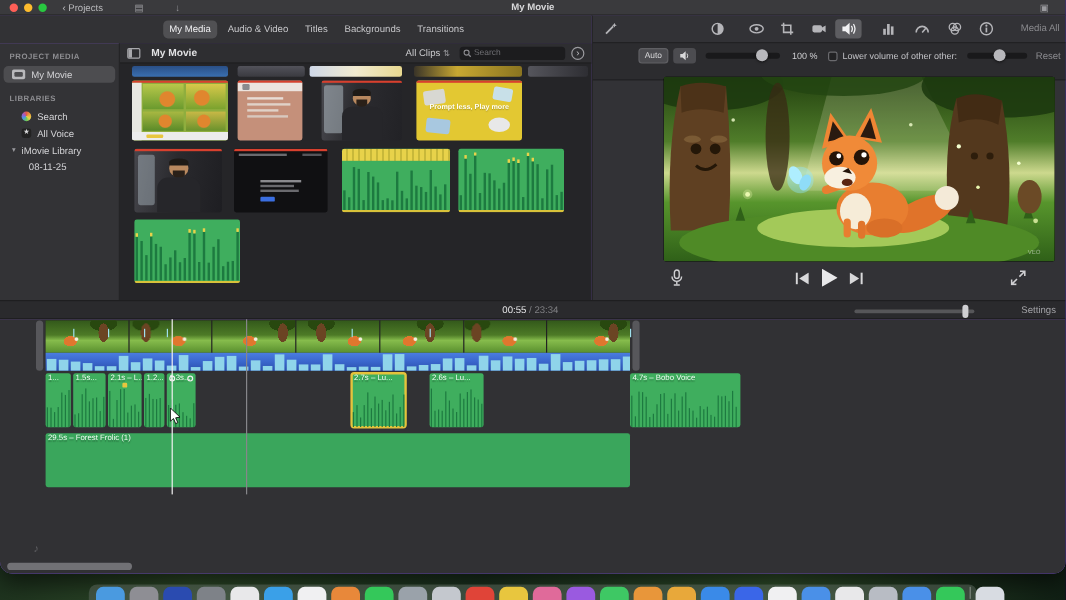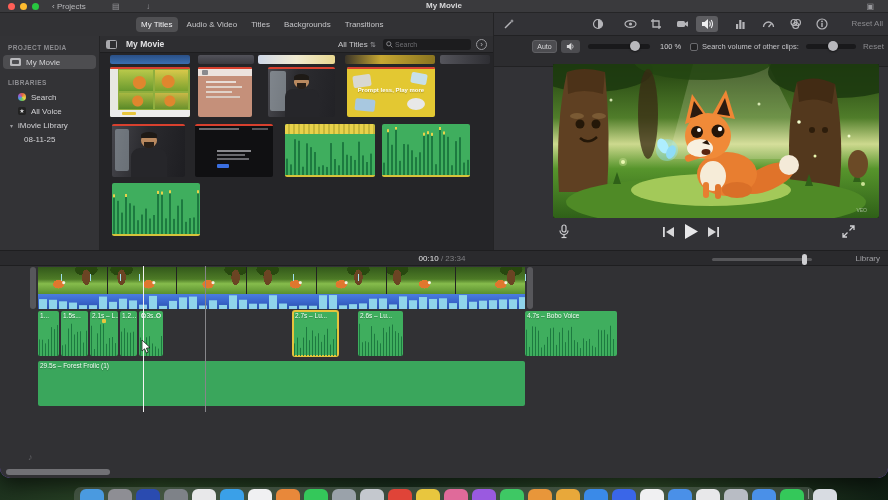--- a/index.html
+++ b/index.html
@@ -118,21 +118,21 @@
       <div class="abs light" style="left:32px;background:#28c840"></div>
       <div class="abs titlebar-text" style="left:52px">‹ <span>Projects</span></div>
       <div class="abs tb-icon" style="left:112px">▤</div>
       <div class="abs tb-icon" style="left:146px">↓</div>
       <div class="abs win-title">My Movie</div>
       <div class="abs tb-icon" style="right:14px">▣</div>
     </div>
 
     <div class="abs tabsbar">
       <div class="abs tabs">
-        <div class="tab sel">My Titles</div>
+        <div class="tab sel">My Media</div>
         <div class="tab">Audio &amp; Video</div>
         <div class="tab">Titles</div>
         <div class="tab">Backgrounds</div>
         <div class="tab">Transitions</div>
       </div>
     </div>
 
     <div class="abs sidebar">
       <div class="side-h" style="padding:8px 0 4px 8px">PROJECT MEDIA</div>
       <div class="side-item sel">
@@ -154,21 +154,21 @@
       </div>
       <div class="side-item" style="padding-left:24px">
         <span>08-11-25</span>
       </div>
     </div>
 
     <div class="abs browser">
       <div class="abs browser-header">
         <div class="abs bh-toggle"></div>
         <div class="abs bh-title">My Movie</div>
-        <div class="abs bh-filter"><span>All Titles</span> <span class="bh-updown">⇅</span></div>
+        <div class="abs bh-filter"><span>All Clips</span> <span class="bh-updown">⇅</span></div>
         <div class="abs searchbox">
           <svg width="7" height="7" viewBox="0 0 10 10">
               <circle cx="4" cy="4" r="3" fill="none" stroke="#8a8a8e" stroke-width="1.4"></circle>
               <line x1="6.3" y1="6.3" x2="9" y2="9" stroke="#8a8a8e" stroke-width="1.4"></line>
             </svg>
           <input type="text" placeholder="Search" style="">
         </div>
         <div class="abs bh-circle">›</div>
       </div>
 
@@ -391,37 +391,37 @@
               <circle cx="6.7" cy="7.5" r="3" fill="none" stroke="#b5b5b9" stroke-width="1.1"></circle>
             </svg>
         </div>
         <div class="tool" style="left:317px">
           <svg width="12" height="12" viewBox="0 0 12 12">
               <circle cx="6" cy="6" r="5" fill="none" stroke="#b5b5b9" stroke-width="1.2"></circle>
               <rect x="5.3" y="5" width="1.4" height="4" fill="#b5b5b9"></rect>
               <circle cx="6" cy="3.4" r=".9" fill="#b5b5b9"></circle>
             </svg>
         </div>
-        <div class="abs dim-label" style="right:6px;top:6px">Reset All</div>
+        <div class="abs dim-label" style="right:6px;top:6px">Media All</div>
       </div>
 
       <div class="abs volrow">
         <div class="abs autobtn">Auto</div>
         <div class="abs spkbtn">
           <svg width="10" height="9" viewBox="0 0 13 12">
               <path d="M1 4 h2.5 L7 1 v10 L3.5 8 H1z" fill="#d8d8da"></path>
               <path d="M8.5 3.5 q1.6 2.5 0 5" fill="none" stroke="#d8d8da" stroke-width="1.1"></path>
             </svg>
         </div>
         <div class="abs slider-track" style="left:94px;top:8px;width:62px">
           <div class="slider-knob" style="left:42px"></div>
         </div>
         <div class="abs vol-label" style="left:166px;top:6px">100 %</div>
         <div class="abs checkbox"></div>
-        <div class="abs vol-label" style="left:208px;top:6px;color:#c2c2c6">Search volume of other clips:</div>
+        <div class="abs vol-label" style="left:208px;top:6px;color:#c2c2c6">Lower volume of other other:</div>
         <div class="abs slider-track" style="left:312px;top:8px;width:50px">
           <div class="slider-knob" style="left:22px"></div>
         </div>
         <div class="abs dim-label" style="right:5px;top:6px">Reset</div>
       </div>
 
       <div class="abs viewer">
         <svg width="326" height="154" viewBox="0 0 326 154" preserveAspectRatio="none">
           <defs>
             <linearGradient id="bg" x1="0" y1="0" x2="0" y2="1">
@@ -520,27 +520,27 @@
           <svg width="13" height="13" viewBox="0 0 13 13">
               <path d="M8 1 h4 v4 M12 1 L7.5 5.5" fill="none" stroke="#cfcfd2" stroke-width="1.3"></path>
               <path d="M5 12 H1 V8 M1 12 L5.5 7.5" fill="none" stroke="#cfcfd2" stroke-width="1.3"></path>
             </svg>
         </div>
       </div>
     </div>
 
     <div class="abs tl-toolbar">
       <div class="abs timecode">
-        <span>00:10</span>
+        <span>00:55</span>
         <span class="total"> <span>/</span> <span>23:34</span></span>
       </div>
       <div class="abs slider-track" style="left:712px;top:7px;width:100px;height:3px;background:#565659">
         <div class="abs" style="left:90px;top:-4px;width:5px;height:11px;border-radius:2.5px;background:#cfcfd2"></div>
       </div>
-      <div class="abs tl-settings">Library</div>
+      <div class="abs tl-settings">Settings</div>
     </div>
 
     <div class="abs timeline">
       <div class="abs trim" style="left:30px"></div>
       <div class="abs trim" style="left:527px"></div>
 
       <div class="abs filmstrip">
         <div class="fcell" style="--fx:30%;--tx:70%"></div>
         <div class="fcell" style="--fx:60%;--tx:20%"></div>
         <div class="fcell" style="--fx:45%;--tx:85%"></div>

